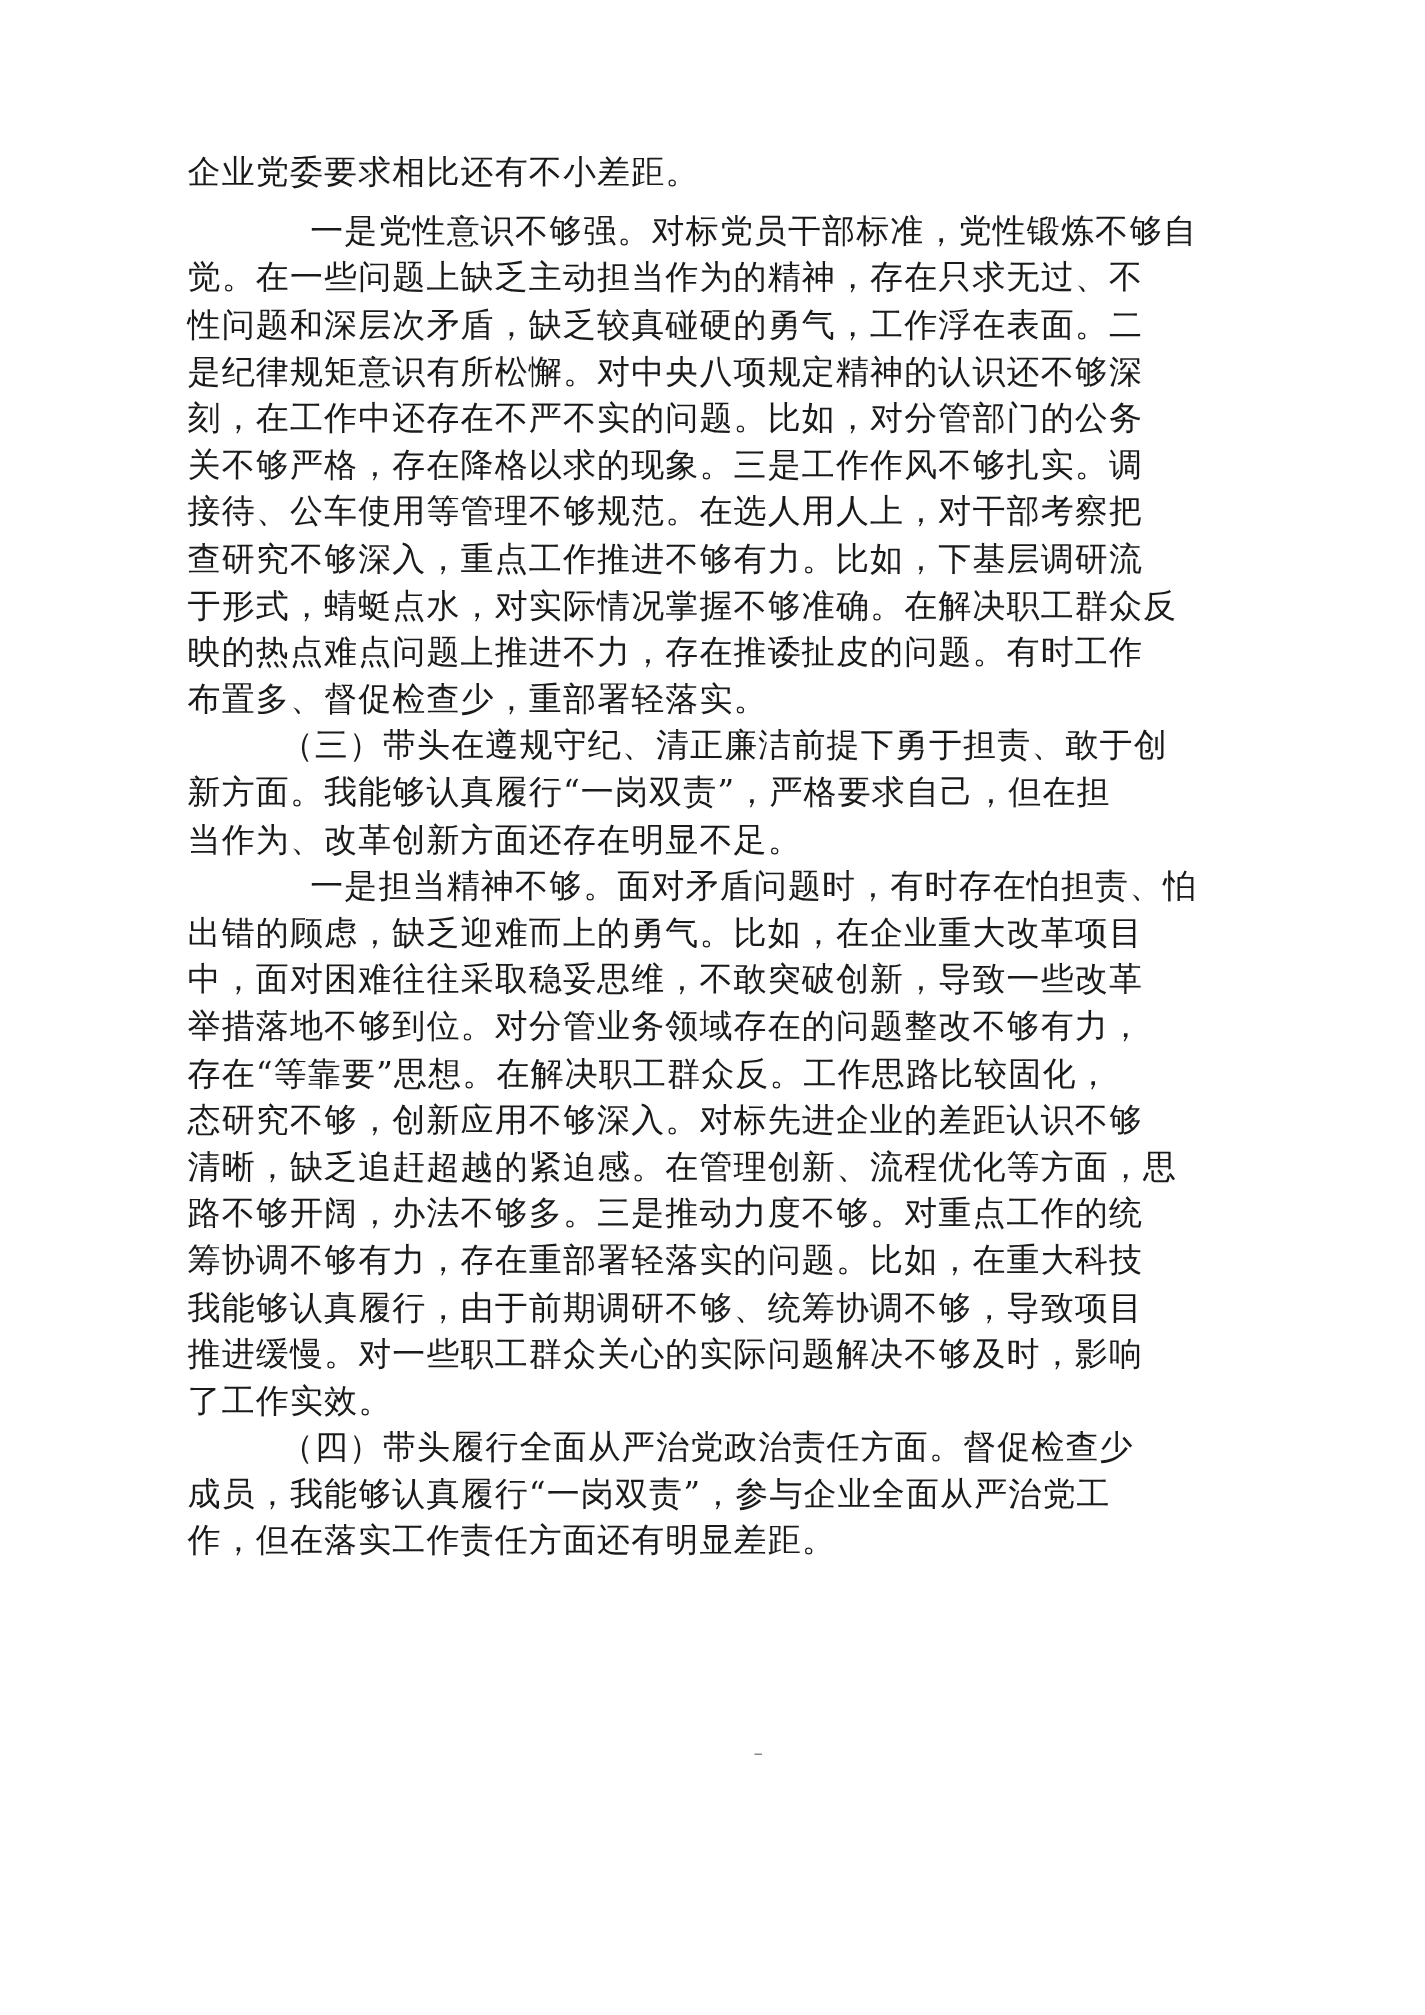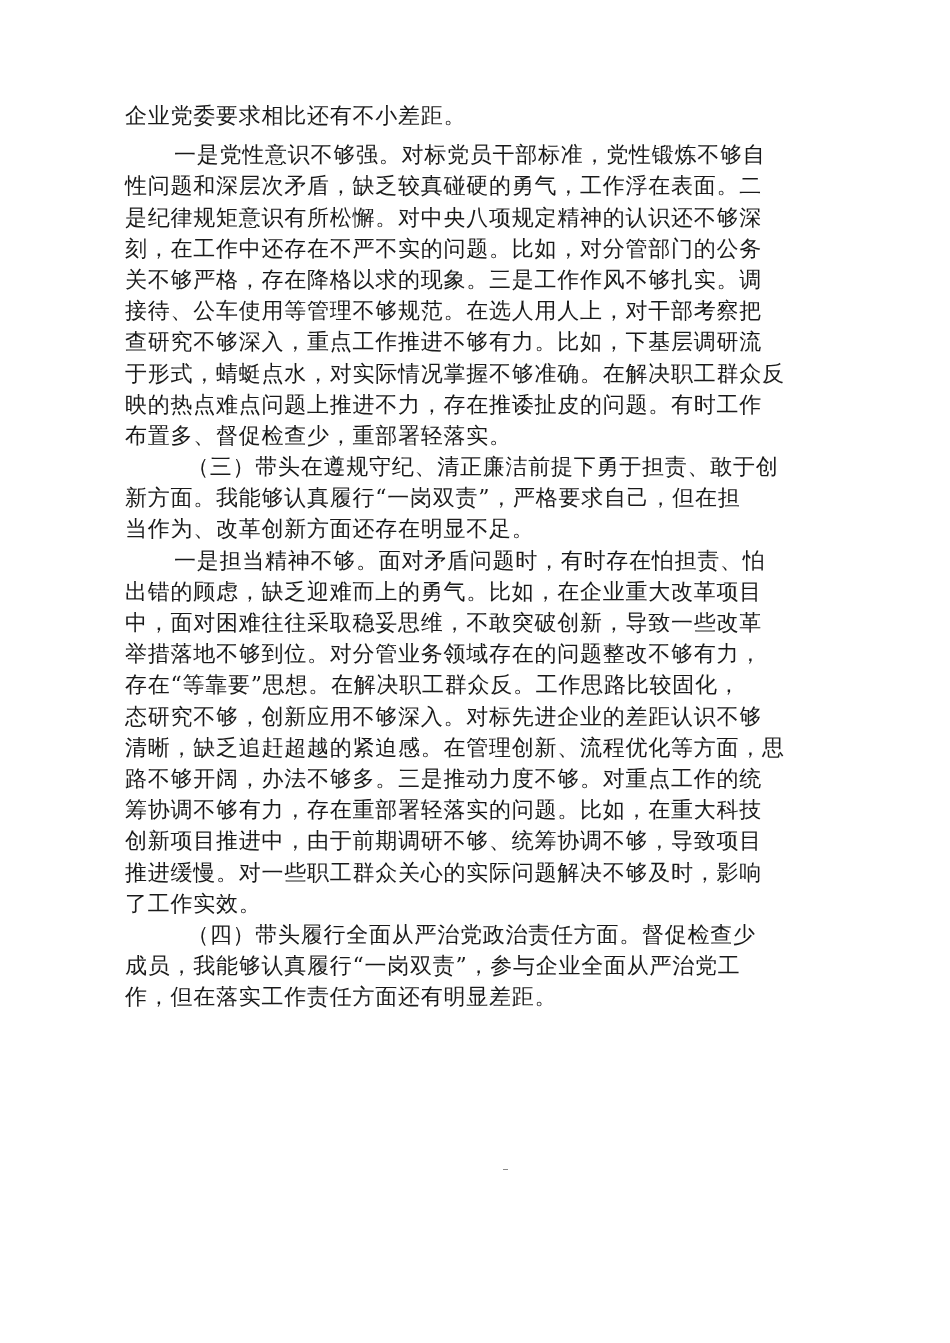--- a/index.html
+++ b/index.html
@@ -28,20 +28,21 @@
       font-size: 22px;
       letter-spacing: 0.75px;
       white-space: nowrap;
       overflow: visible;
     }
     .gap {
       height: 8px;
     }
     .indent {
       padding-left: 49px;
+      text-align: center;
     }
     .indent-sec {
       padding-left: 62px;
     }
     .footer-mark {
       position: absolute;
       left: 503px;
       top: 1169px;
       width: 5px;
       height: 1px;
@@ -53,20 +54,21 @@
 
 <div class="page">
 
   <div>
     <span class="line">企业党委要求相比还有不小差距。</span>
   </div>
   <div class="gap"></div>
 
   <div>
     <span class="line indent">一是党性意识不够强。对标党员干部标准，党性锻炼不够自</span>
+    <span class="line">觉。在一些问题上缺乏主动担当作为的精神，存在只求无过、不</span>
     <span class="line">性问题和深层次矛盾，缺乏较真碰硬的勇气，工作浮在表面。二</span>
     <span class="line">是纪律规矩意识有所松懈。对中央八项规定精神的认识还不够深</span>
     <span class="line">刻，在工作中还存在不严不实的问题。比如，对分管部门的公务</span>
     <span class="line">关不够严格，存在降格以求的现象。三是工作作风不够扎实。调</span>
     <span class="line">接待、公车使用等管理不够规范。在选人用人上，对干部考察把</span>
     <span class="line">查研究不够深入，重点工作推进不够有力。比如，下基层调研流</span>
     <span class="line">于形式，蜻蜓点水，对实际情况掌握不够准确。在解决职工群众反</span>
     <span class="line">映的热点难点问题上推进不力，存在推诿扯皮的问题。有时工作</span>
     <span class="line">布置多、督促检查少，重部署轻落实。</span>
   </div>
@@ -80,21 +82,21 @@
   <div>
     <span class="line indent">一是担当精神不够。面对矛盾问题时，有时存在怕担责、怕</span>
     <span class="line">出错的顾虑，缺乏迎难而上的勇气。比如，在企业重大改革项目</span>
     <span class="line">中，面对困难往往采取稳妥思维，不敢突破创新，导致一些改革</span>
     <span class="line">举措落地不够到位。对分管业务领域存在的问题整改不够有力，</span>
     <span class="line">存在“等靠要”思想。在解决职工群众反。工作思路比较固化，</span>
     <span class="line">态研究不够，创新应用不够深入。对标先进企业的差距认识不够</span>
     <span class="line">清晰，缺乏追赶超越的紧迫感。在管理创新、流程优化等方面，思</span>
     <span class="line">路不够开阔，办法不够多。三是推动力度不够。对重点工作的统</span>
     <span class="line">筹协调不够有力，存在重部署轻落实的问题。比如，在重大科技</span>
-    <span class="line">创新项目推进中，由于前期调研不够、统筹协调不够，导致项目</span>
+    <span class="line">我能够认真履行，由于前期调研不够、统筹协调不够，导致项目</span>
     <span class="line">推进缓慢。对一些职工群众关心的实际问题解决不够及时，影响</span>
     <span class="line">了工作实效。</span>
   </div>
 
   <div>
     <span class="line indent-sec">（四）带头履行全面从严治党政治责任方面。督促检查少</span>
     <span class="line">成员，我能够认真履行“一岗双责”，参与企业全面从严治党工</span>
     <span class="line">作，但在落实工作责任方面还有明显差距。</span>
   </div>
 

